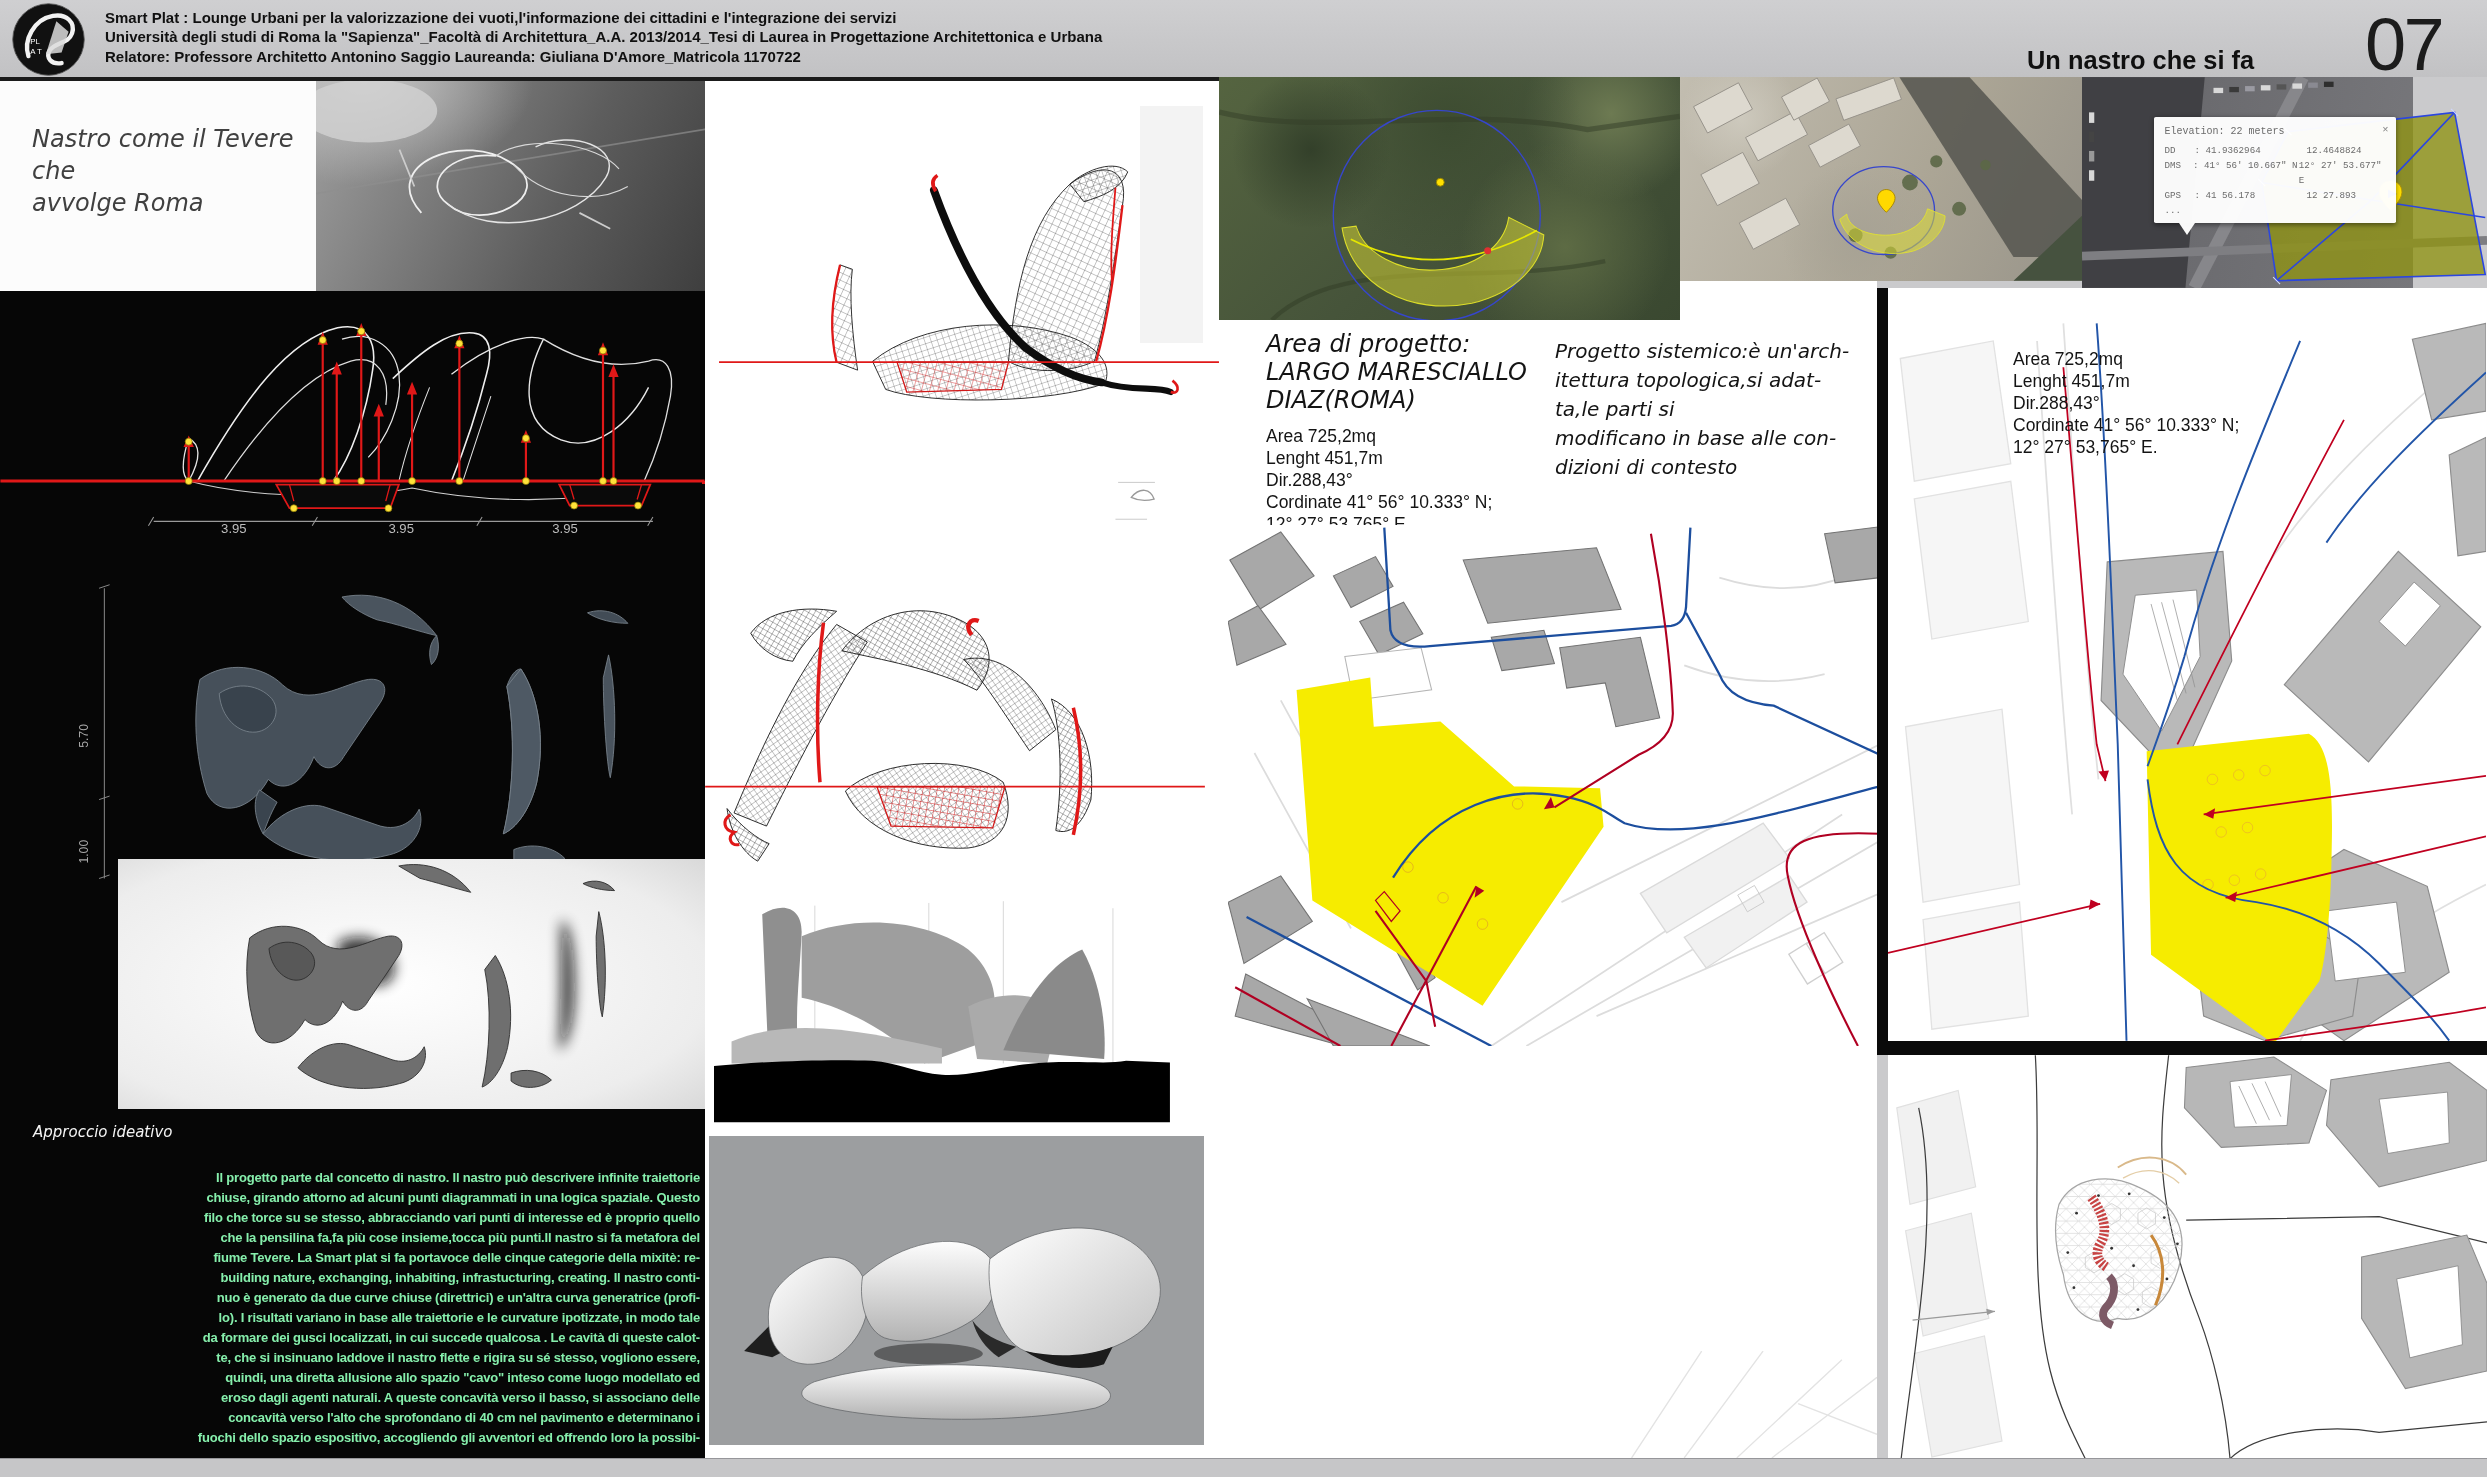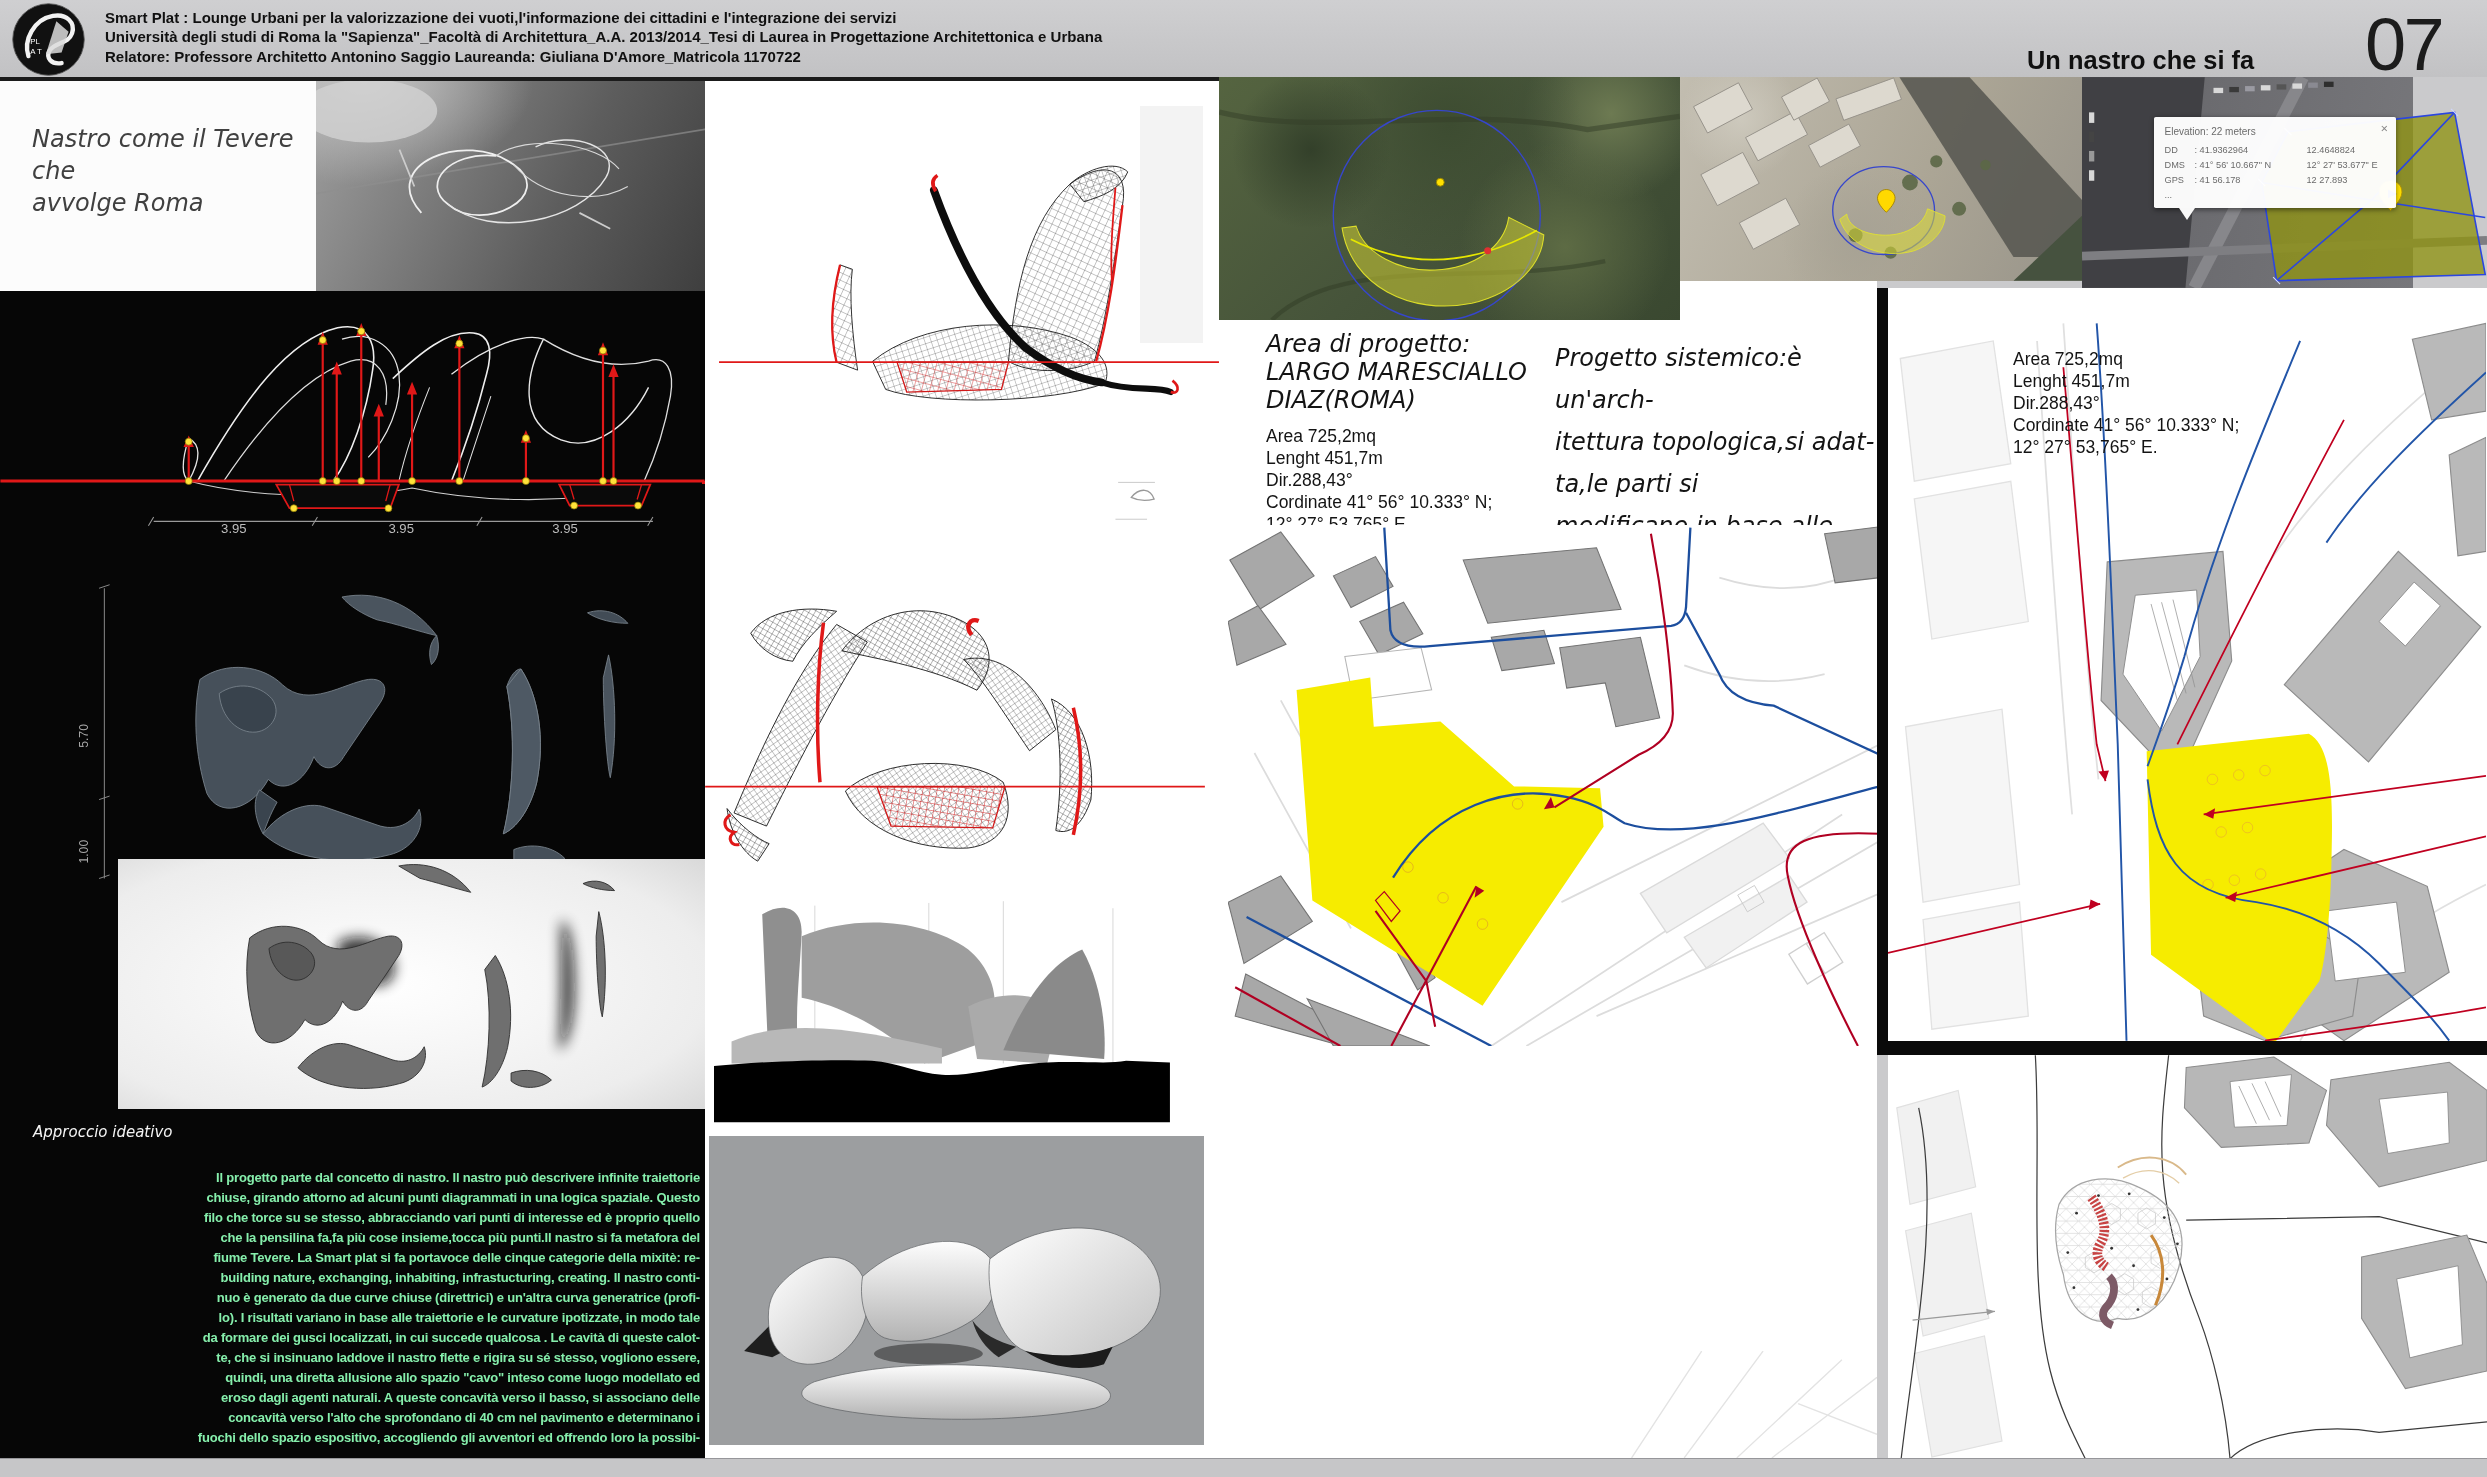--- a/index.html
+++ b/index.html
@@ -34,26 +34,26 @@
       radial-gradient(circle 79px at 20% 30%, #33402a 0%, rgba(51,64,42,0) 100%),
       radial-gradient(circle 105px at 75% 70%, #5d6b44 0%, rgba(93,107,68,0) 100%),
       radial-gradient(circle 132px at 50% 20%, #3d4c31 0%, rgba(61,76,49,0) 100%),
       radial-gradient(circle 88px at 85% 15%, #6d7a52 0%, rgba(109,122,82,0) 100%),
       linear-gradient(135deg,#556440,#46543a 50%,#3a4830);}
   .aerial-b{left:1680px;top:77px;width:402px;height:204px;background:
       radial-gradient(circle 61px at 15% 20%, #cdc9bd 0%, rgba(205,201,189,0) 100%),
       radial-gradient(circle 79px at 45% 80%, #a7a294 0%, rgba(167,162,148,0) 100%),
       linear-gradient(115deg,#c2bdb0,#aba595 60%,#98948a);}
   .earth-c{left:2082px;top:77px;width:331px;height:211px;background:
-      linear-gradient(100deg,#4a4a4e 0%,#6b6b6f 35%,#77777b 100%);}
+      linear-gradient(100deg,#4a4a4e 0%,#6b6b6f 35%,#77777b 100%); font-family: Liberation Mono, monospace;}
   
   .area-block{left:1266px;top:330px;width:290px;color:#141414;}
   .block-title{font-size:24px;line-height:28px;}
   .block-detail{font-size:17.5px;line-height:22px;margin-top:11px;}
-  .sistemico-block{left:1555px;top:337px;width:325px;color:#141414;font-size:24px;line-height:42px;}
+  .sistemico-block{left:1555px;top:337px;width:325px;color:#141414;font-size:20px;line-height:29px;}
   .ipotesi-block{left:2013px;top:337px;width:456px;color:#141414;}
   
   .map2-box{left:1877px;top:288px;width:610px;height:767px;}
   .map2-border-left{left:0;top:0;width:11.4px;height:767px;background:#0a0a0a;}
   .map2-border-bottom{left:0;top:753px;width:610px;height:14px;background:#0a0a0a;}
   .white-zone-mid{left:1219px;top:77px;width:658px;height:1381px;background:#ffffff;}
   .white-zone-right{left:1888px;top:288px;width:599px;height:1170px;background:#ffffff;}
   .bottom-strip{left:0;top:1458px;width:2487px;height:19.3px;background:#c6c6c8;border-top:1.8px solid #96969a;}
   
   .tooltip{left:72px;top:40px;width:223px;background:rgba(255,255,255,0.97);border-radius:1.8px;

